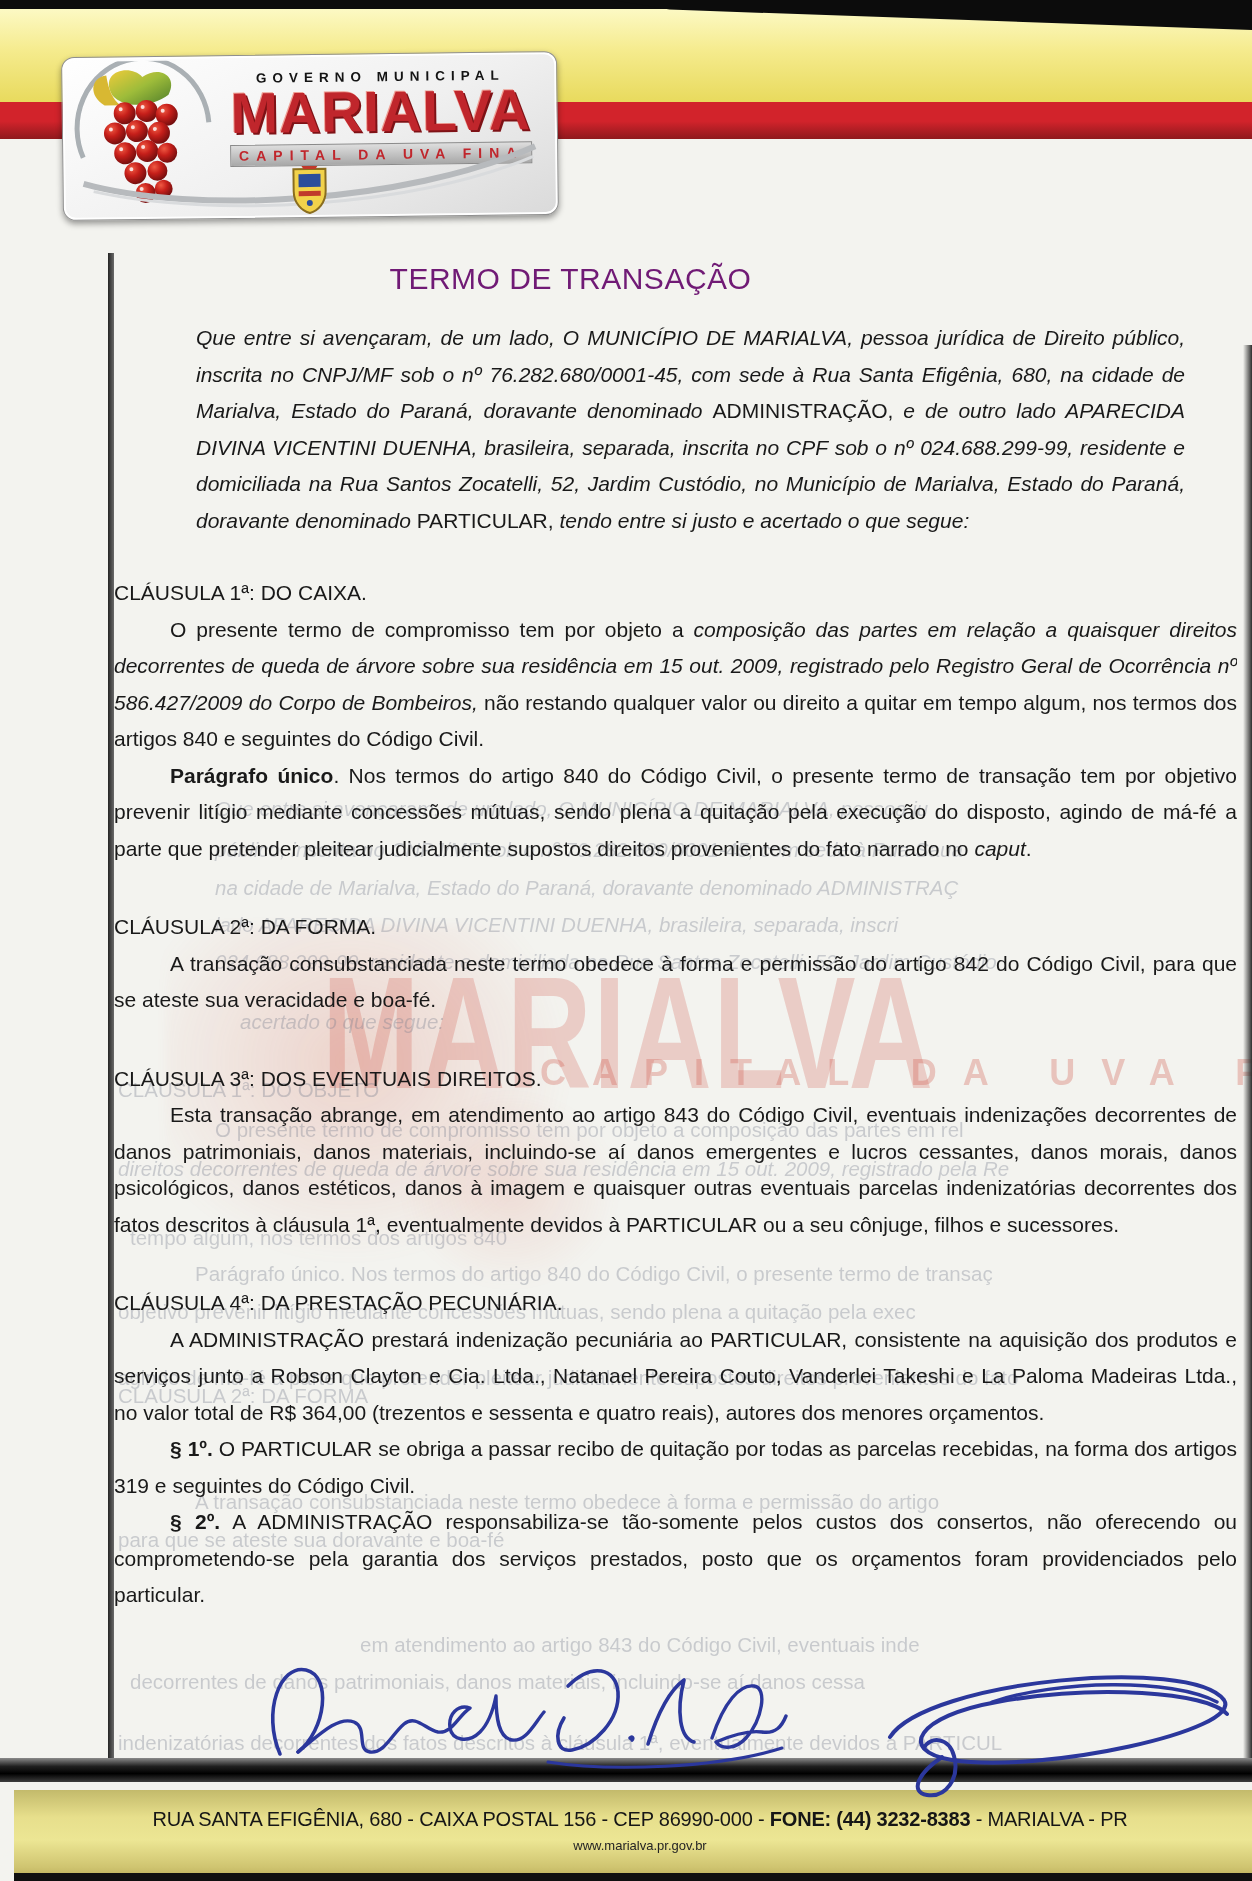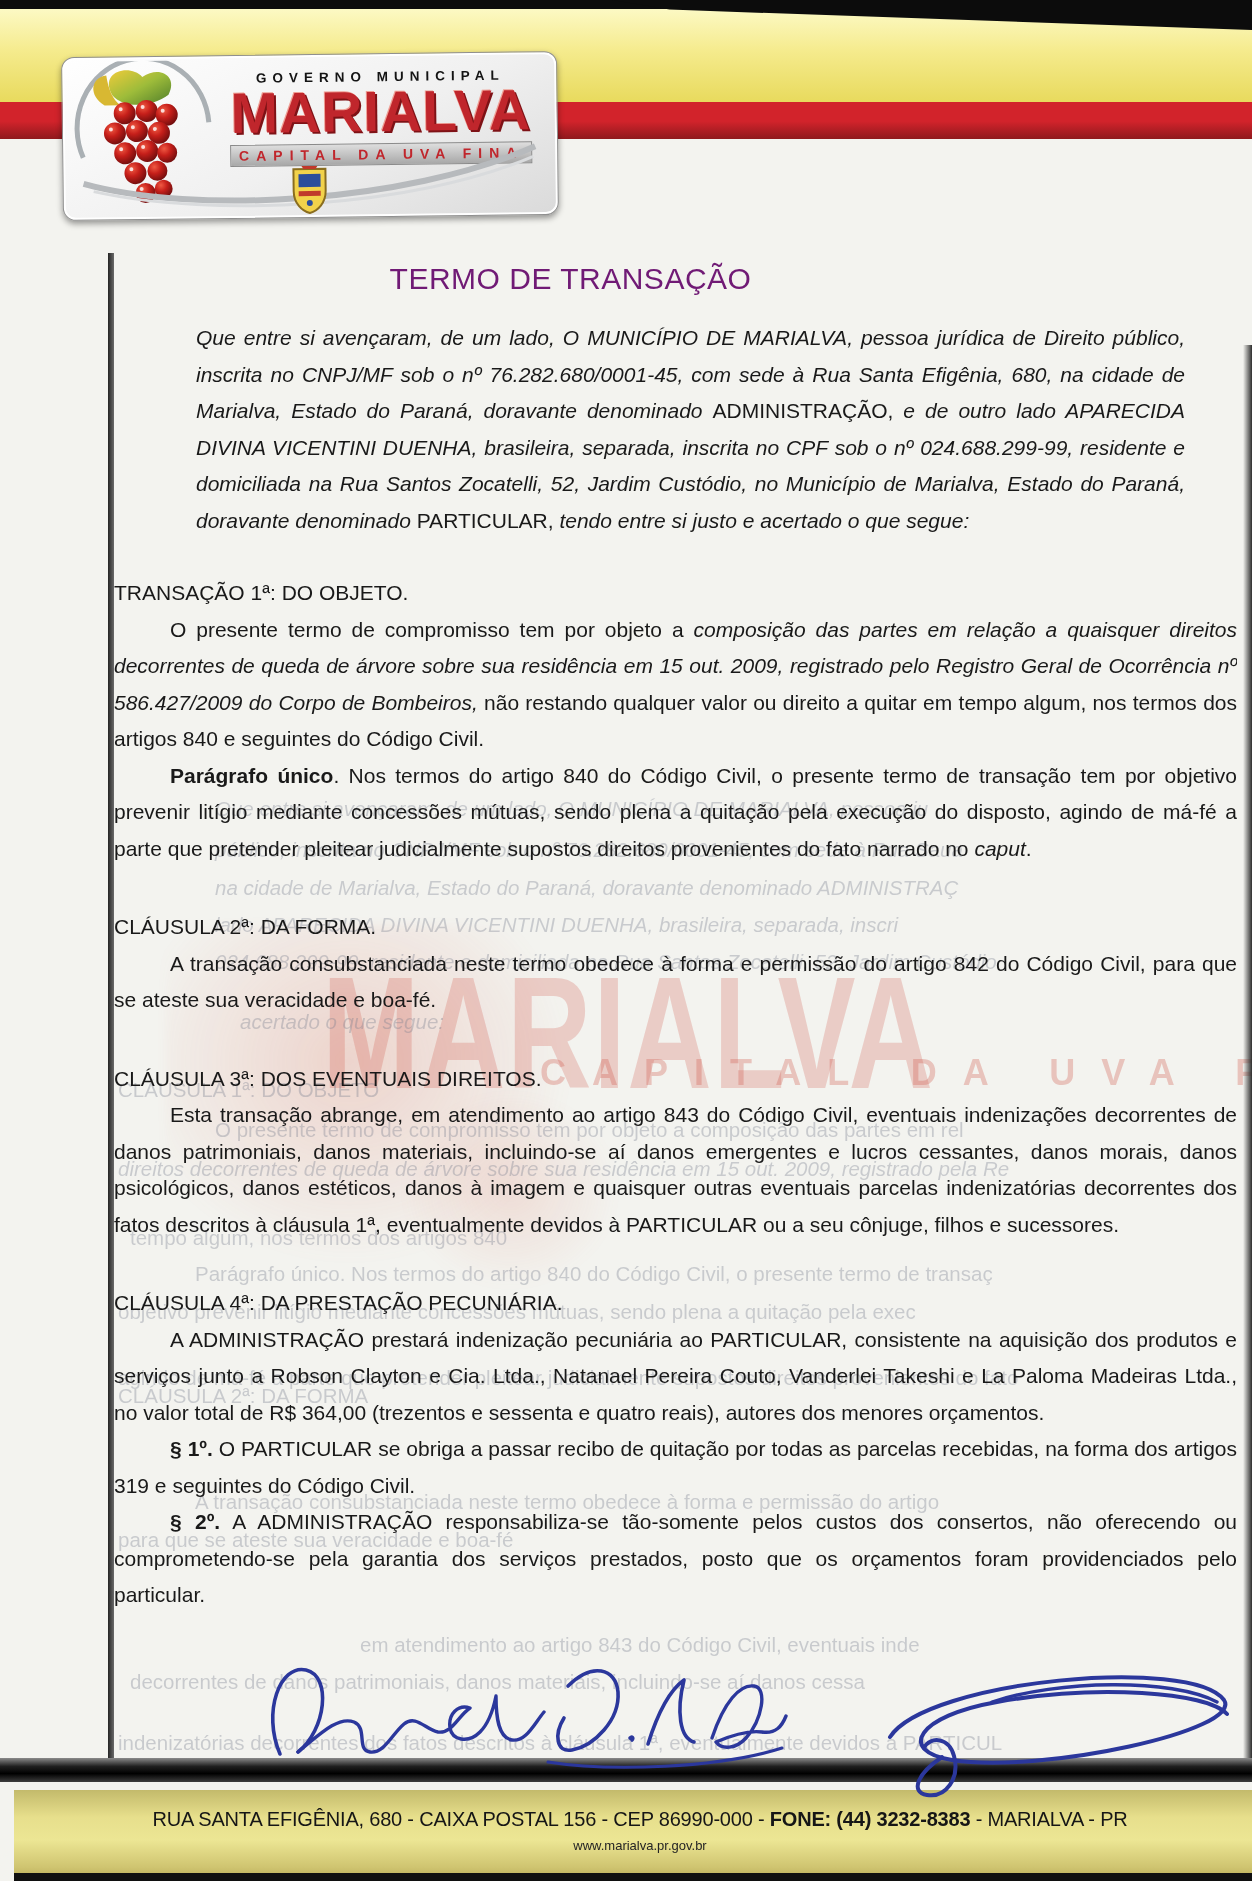--- a/index.html
+++ b/index.html
@@ -167,36 +167,36 @@
       <span class="ghost it" style="left: 240px; top: 1010px;">acertado o que segue:</span>
       <span class="ghost" style="left: 118px; top: 1078px;">CLÁUSULA 1ª: DO OBJETO</span>
       <span class="ghost" style="left: 215px; top: 1118px;">O presente termo de compromisso tem por objeto a composição das partes em rel</span>
       <span class="ghost it" style="left: 118px; top: 1157px;">direitos decorrentes de queda de árvore sobre sua residência em 15 out. 2009, registrado pela Re</span>
       <span class="ghost" style="left: 130px; top: 1226px;">tempo algum, nos termos dos artigos 840</span>
       <span class="ghost" style="left: 195px; top: 1262px;">Parágrafo único. Nos termos do artigo 840 do Código Civil, o presente termo de transaç</span>
       <span class="ghost" style="left: 118px; top: 1300px;">objetivo prevenir litígio mediante concessões mútuas, sendo plena a quitação pela exec</span>
       <span class="ghost" style="left: 118px; top: 1338px; margin-top: 28px;">agindo de má-fé a parte que pretender pleitear judicialmente supostos direitos provenientes do fato</span>
       <span class="ghost" style="left: 118px; top: 1384px;">CLÁUSULA 2ª: DA FORMA</span>
       <span class="ghost" style="left: 195px; top: 1490px;">A transação consubstanciada neste termo obedece à forma e permissão do artigo</span>
-      <span class="ghost" style="left: 118px; top: 1528px;">para que se ateste sua veracidade e boa-fé</span>
+      <span class="ghost" style="left: 118px; top: 1528px;">para que se ateste sua doravante e boa-fé</span>
       <span class="ghost" style="left: 360px; top: 1633px;">em atendimento ao artigo 843 do Código Civil, eventuais inde</span>
       <span class="ghost" style="left: 130px; top: 1670px;">decorrentes de danos patrimoniais, danos materiais, incluindo-se aí danos cessa</span>
       <span class="ghost" style="left: 118px; top: 1731px;">indenizatórias decorrentes dos fatos descritos à cláusula 1ª, eventualmente devidos a PARTICUL</span>
       <span class="ghost fg" style="left: 185px; top: 1838px;">CLÁUSULA 4ª: DA PRESTAÇÃO PECUNIÁRIA</span>
     </div>
 
   <div class="left-edge"></div>
   <div class="right-edge"></div>
   <div class="bottom-band"></div>
 
   <div class="doc">
     <div class="title">TERMO DE TRANSAÇÃO</div>
     <p class="preamble"><span>Que entre si avençaram, de um lado, O MUNICÍPIO DE MARIALVA, pessoa jurídica de Direito público, inscrita no CNPJ/MF sob o nº 76.282.680/0001-45, com sede à Rua Santa Efigênia, 680, na cidade de Marialva, Estado do Paraná, doravante denominado </span><span class="up">ADMINISTRAÇÃO,</span><span> e de outro lado APARECIDA DIVINA VICENTINI DUENHA, brasileira, separada, inscrita no CPF sob o nº 024.688.299-99, residente e domiciliada na Rua Santos Zocatelli, 52, Jardim Custódio, no Município de Marialva, Estado do Paraná, doravante denominado </span><span class="up">PARTICULAR,</span><span> tendo entre si justo e acertado o que segue:</span></p>
     <div id="sections">
-        <div class="h">TRANSAÇÃO 1ª: DO OBJETO.</div>
+        <div class="h">CLÁUSULA 1ª: DO CAIXA.</div>
         <p class="body indent"><span>O presente termo de compromisso tem por objeto a </span><span class="it">composição das partes em relação a quaisquer direitos decorrentes de queda de árvore sobre sua residência em 15 out. 2009, registrado pelo Registro Geral de Ocorrência nº 586.427/2009 do Corpo de Bombeiros,</span><span> não restando qualquer valor ou direito a quitar em tempo algum, nos termos dos artigos 840 e seguintes do Código Civil.</span></p>
         <p class="body indent"><span class="bd">Parágrafo único</span><span>. Nos termos do artigo 840 do Código Civil, o presente termo de transação tem por objetivo prevenir litígio mediante concessões mútuas, sendo plena a quitação pela execução do disposto, agindo de má-fé a parte que pretender pleitear judicialmente supostos direitos provenientes do fato narrado no </span><span class="it">caput</span><span>.</span></p>
         <div class="h h2gap">CLÁUSULA 2ª: DA FORMA.</div>
         <p class="body indent"><span>A transação consubstanciada neste termo obedece à forma e permissão do artigo 842 do Código Civil, para que se ateste sua veracidade e boa-fé.</span></p>
         <div class="h h2gap">CLÁUSULA 3ª: DOS EVENTUAIS DIREITOS.</div>
         <p class="body indent"><span>Esta transação abrange, em atendimento ao artigo 843 do Código Civil, eventuais indenizações decorrentes de danos patrimoniais, danos materiais, incluindo-se aí danos emergentes e lucros cessantes, danos morais, danos psicológicos, danos estéticos, danos à imagem e quaisquer outras eventuais parcelas indenizatórias decorrentes dos fatos descritos à cláusula 1ª, eventualmente devidos à PARTICULAR ou a seu cônjuge, filhos e sucessores.</span></p>
         <div class="h h2gap">CLÁUSULA 4ª: DA PRESTAÇÃO PECUNIÁRIA.</div>
         <p class="body indent"><span>A ADMINISTRAÇÃO prestará indenização pecuniária ao PARTICULAR, consistente na aquisição dos produtos e serviços junto a Robson Clayton e Cia. Ltda., Natanael Pereira Couto, Vanderlei Takeshi e La Paloma Madeiras Ltda., no valor total de R$ 364,00 (trezentos e sessenta e quatro reais), autores dos menores orçamentos.</span></p>
         <p class="body indent"><span class="bd">§ 1º.</span><span> O PARTICULAR se obriga a passar recibo de quitação por todas as parcelas recebidas, na forma dos artigos 319 e seguintes do Código Civil.</span></p>
         <p class="body indent"><span class="bd">§ 2º.</span><span> A ADMINISTRAÇÃO responsabiliza-se tão-somente pelos custos dos consertos, não oferecendo ou comprometendo-se pela garantia dos serviços prestados, posto que os orçamentos foram providenciados pelo particular.</span></p>

